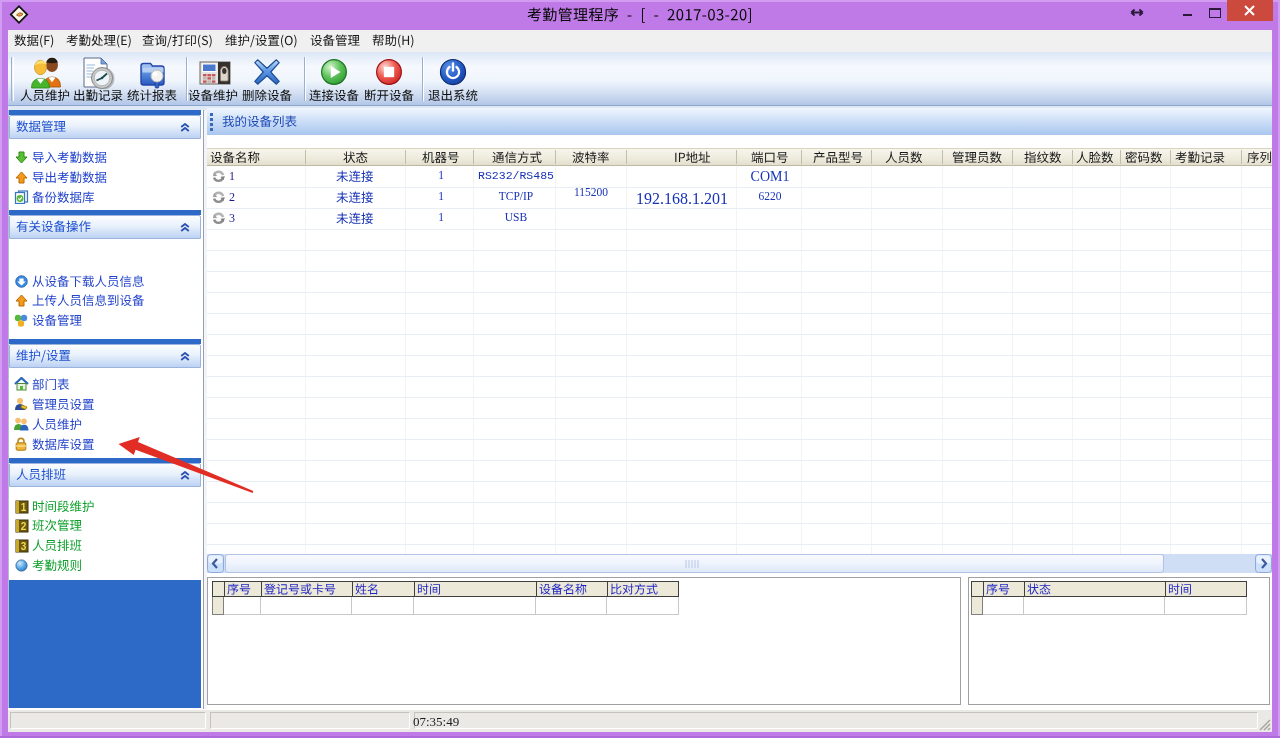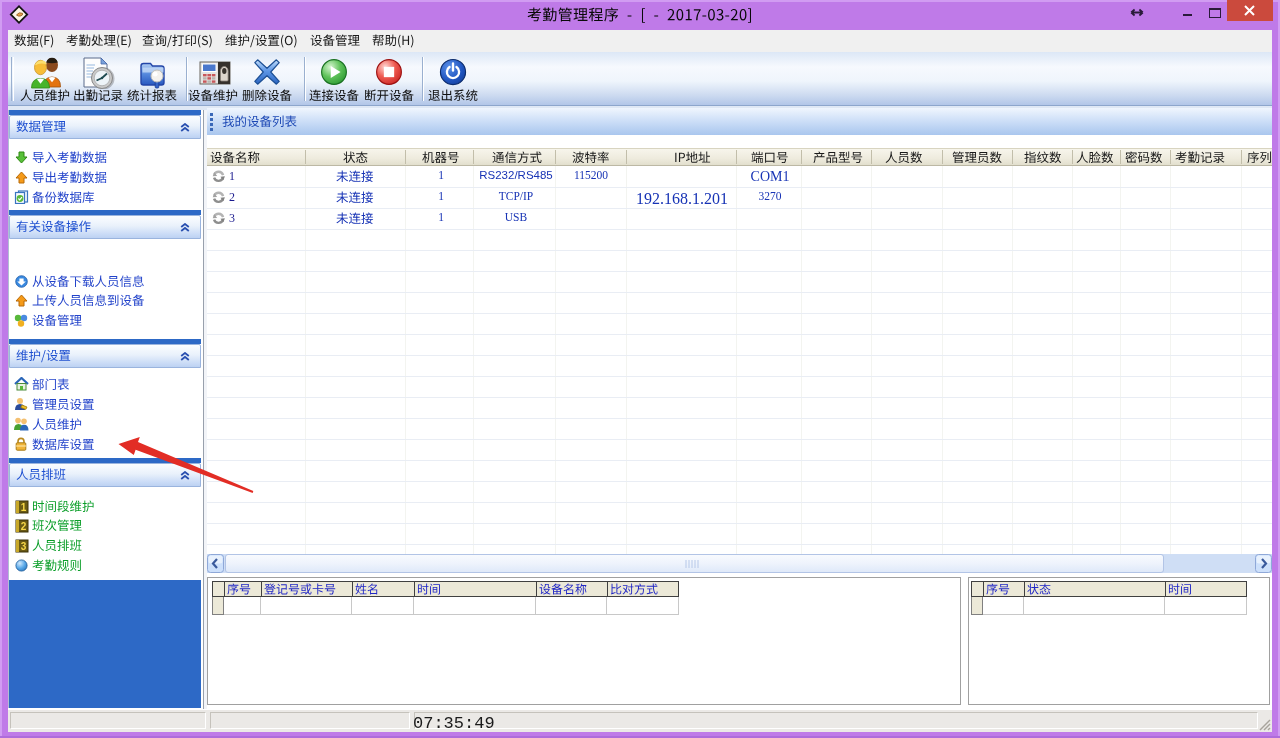--- a/index.html
+++ b/index.html
@@ -862,41 +862,41 @@
 </svg>
     <div class="abs" style="left:229px;top:169px;font-family:'Liberation Serif',serif;font-size:12px;color:#1a1a8e">1</div>
     <svg class="t" style="left:336.0px;top:170.0px" width="38" height="15" viewBox="0 0 38 15">
       <g fill="#1733b5">
         <use href="#u672a" transform="translate(0.0 11.0) scale(0.012500 -0.012500)"></use>
         <use href="#u8fde" transform="translate(12.5 11.0) scale(0.012500 -0.012500)"></use>
         <use href="#u63a5" transform="translate(25.0 11.0) scale(0.012500 -0.012500)"></use>
       </g>
     </svg>
     <div class="abs" style="left:441px;top:169px;transform:translateX(-50%);font-family:'Liberation Serif',serif;font-size:11.5px;color:#1733b5">1</div>
-    <div class="abs" style="left:516px;top:169px;transform:translateX(-50%);font-family:Liberation Sans, sans-serif;font-size:11.5px;color:#1733b5">RS232/RS485</div>
-    <div class="abs" style="left:591px;top:169px;transform:translateX(-50%);font-family:'Liberation Serif',serif;font-size:11.5px;color:#1733b5">115200</div>
+    <div class="abs" style="left:516px;top:169px;transform:translateX(-50%);font-family:Liberation Mono, monospace;font-size:11.5px;color:#1733b5">RS232/RS485</div>
+    <div class="abs" style="left:591px;top:186px;transform:translateX(-50%);font-family:'Liberation Serif',serif;font-size:11.5px;color:#1733b5">115200</div>
     <div class="abs" style="left:770px;top:169px;transform:translateX(-50%);font-family:'Liberation Serif',serif;font-size:14px;color:#1733b5">COM1</div>
     <svg class="t" style="left:212px;top:191px" width="14" height="13" viewBox="0 0 14 13">
 <path d="M2.2 4.7 A4.7 4.7 0 0 1 11.1 5.1" fill="none" stroke="#b4b4b4" stroke-width="2.4"></path>
 <path d="M10.9 8.0 A4.7 4.7 0 0 1 2.1 7.6" fill="none" stroke="#8e8e8e" stroke-width="2.4"></path>
 <polygon points="0.7,6.3 2.2,2.3 5.2,5.9" fill="#a2a2a2"></polygon>
 <polygon points="12.9,6.3 11.4,10.3 8.4,6.7" fill="#828282"></polygon>
 </svg>
     <div class="abs" style="left:229px;top:190px;font-family:'Liberation Serif',serif;font-size:12px;color:#1a1a8e">2</div>
     <svg class="t" style="left:336.0px;top:191.0px" width="38" height="15" viewBox="0 0 38 15">
       <g fill="#1733b5">
         <use href="#u672a" transform="translate(0.0 11.0) scale(0.012500 -0.012500)"></use>
         <use href="#u8fde" transform="translate(12.5 11.0) scale(0.012500 -0.012500)"></use>
         <use href="#u63a5" transform="translate(25.0 11.0) scale(0.012500 -0.012500)"></use>
       </g>
     </svg>
     <div class="abs" style="left:441px;top:190px;transform:translateX(-50%);font-family:'Liberation Serif',serif;font-size:11.5px;color:#1733b5">1</div>
     <div class="abs" style="left:516px;top:190px;transform:translateX(-50%);font-family:'Liberation Serif',serif;font-size:11.5px;color:#1733b5">TCP/IP</div>
     <div class="abs" style="left:682px;top:190px;transform:translateX(-50%);font-family:'Liberation Serif',serif;font-size:16px;color:#1733b5">192.168.1.201</div>
-    <div class="abs" style="left:770px;top:190px;transform:translateX(-50%);font-family:'Liberation Serif',serif;font-size:11.5px;color:#1733b5">3270</div>
+    <div class="abs" style="left:770px;top:190px;transform:translateX(-50%);font-family:'Liberation Serif',serif;font-size:11.5px;color:#1733b5">6220</div>
     <svg class="t" style="left:212px;top:212px" width="14" height="13" viewBox="0 0 14 13">
 <path d="M2.2 4.7 A4.7 4.7 0 0 1 11.1 5.1" fill="none" stroke="#b4b4b4" stroke-width="2.4"></path>
 <path d="M10.9 8.0 A4.7 4.7 0 0 1 2.1 7.6" fill="none" stroke="#8e8e8e" stroke-width="2.4"></path>
 <polygon points="0.7,6.3 2.2,2.3 5.2,5.9" fill="#a2a2a2"></polygon>
 <polygon points="12.9,6.3 11.4,10.3 8.4,6.7" fill="#828282"></polygon>
 </svg>
     <div class="abs" style="left:229px;top:211px;font-family:'Liberation Serif',serif;font-size:12px;color:#1a1a8e">3</div>
     <svg class="t" style="left:336.0px;top:212.0px" width="38" height="15" viewBox="0 0 38 15">
       <g fill="#1733b5">
         <use href="#u672a" transform="translate(0.0 11.0) scale(0.012500 -0.012500)"></use>
@@ -1019,21 +1019,21 @@
       </g>
     </svg>
     <div class="abs" style="left:971px;top:597px;width:12px;height:18px;background:#ece9d8;border:1px solid #808080;border-top:none"></div>
     <div class="abs" style="left:983px;top:597px;width:41px;height:18px;border-right:1px solid #c8c8c8;border-bottom:1px solid #c8c8c8"></div>
     <div class="abs" style="left:1024px;top:597px;width:141px;height:18px;border-right:1px solid #c8c8c8;border-bottom:1px solid #c8c8c8"></div>
     <div class="abs" style="left:1165px;top:597px;width:82px;height:18px;border-right:1px solid #c8c8c8;border-bottom:1px solid #c8c8c8"></div>
     <div class="abs" style="left:8px;top:709px;width:1264px;height:23px;background:#ebe9e6;border-top:1px solid #fff"></div>
     <div class="abs" style="left:10px;top:712px;width:196px;height:17px;border:1px solid #c5c2bb;border-bottom-color:#fff;border-right-color:#fff"></div>
     <div class="abs" style="left:210px;top:712px;width:200px;height:17px;border:1px solid #c5c2bb;border-bottom-color:#fff;border-right-color:#fff"></div>
     <div class="abs" style="left:414px;top:712px;width:844px;height:17px;border:1px solid #c5c2bb;border-bottom-color:#fff;border-right-color:#fff"></div>
-    <div class="abs" style="left:413px;top:714px;font-size:17px;color:#1a1a1a;font-family:Liberation Mono, monospace">07:35:49</div>
+    <div class="abs" style="left:413px;top:714px;font-size:13px;color:#1a1a1a;font-family:Liberation Serif, serif">07:35:49</div>
     <svg class="t" style="left:1258px;top:718px" width="13" height="13" viewBox="0 0 13 13">
       <g stroke="#a8a49c" stroke-width="1.5">
         <line x1="12" y1="2" x2="2" y2="12"></line>
         <line x1="12" y1="6" x2="6" y2="12"></line>
         <line x1="12" y1="10" x2="10" y2="12"></line>
       </g>
     </svg>
     <svg class="t" style="left:108px;top:436px" width="148" height="60" viewBox="0 0 146 60">
 <path d="M9.5 8 L30.8 0.9 L29 6.1 L144.3 55.1 L143.7 56.9 L26.6 13.7 L24.8 18.9 Z" fill="#e22d25"></path>
 </svg>

